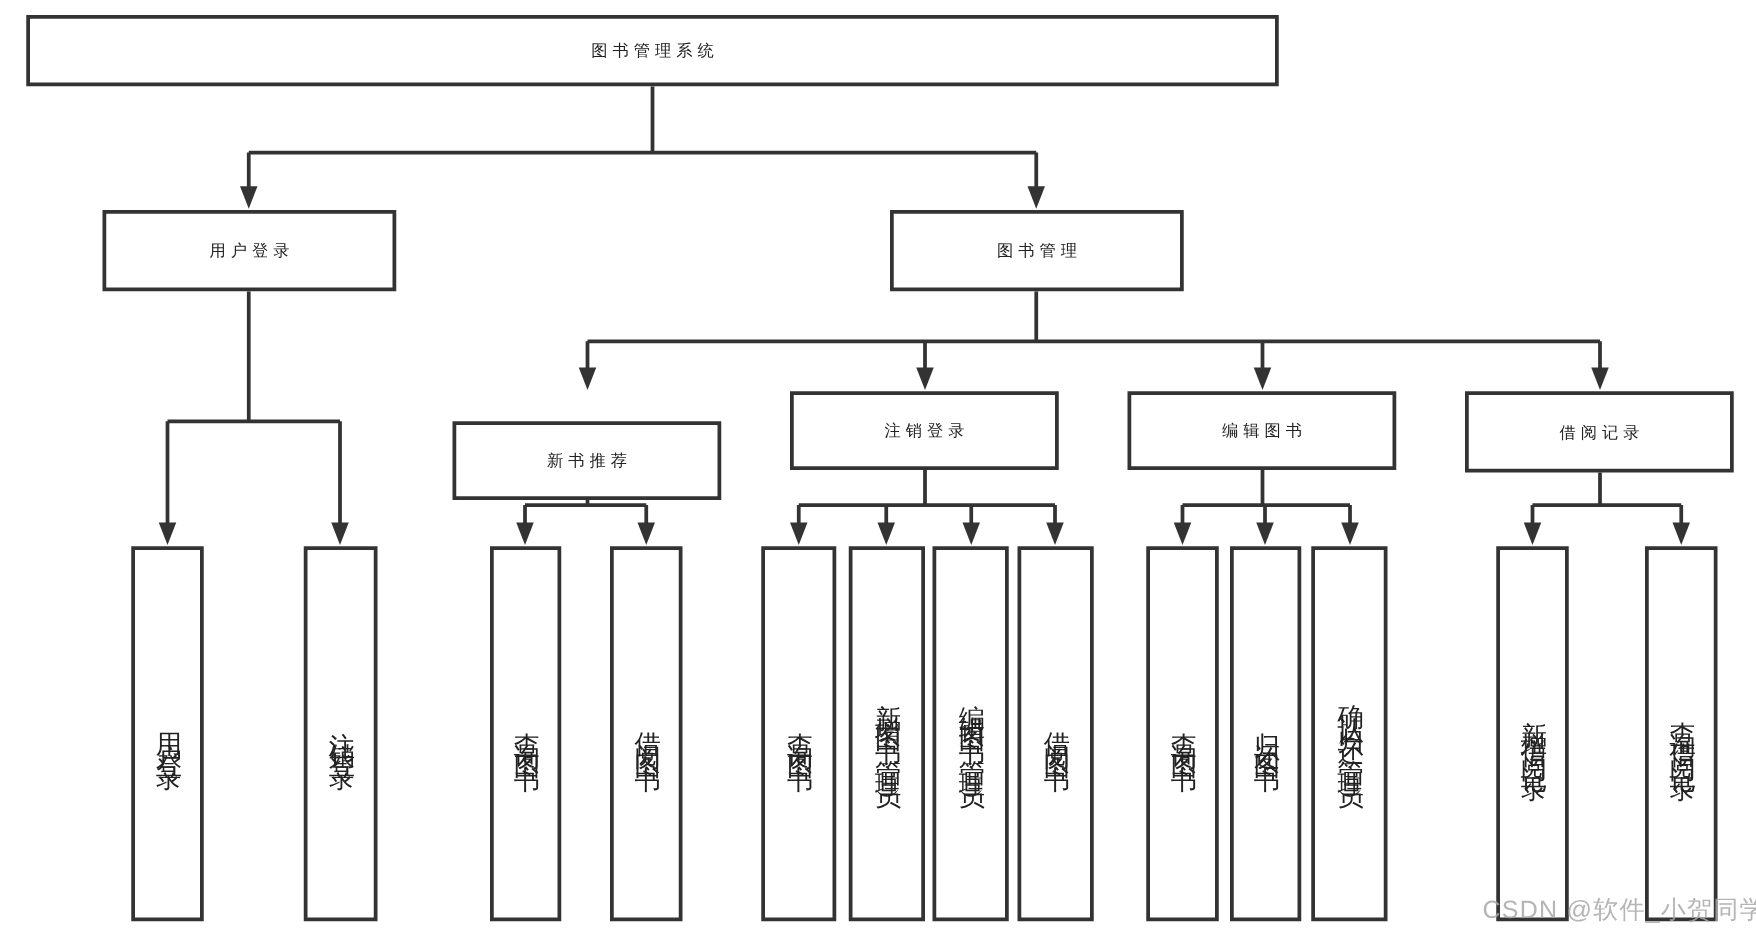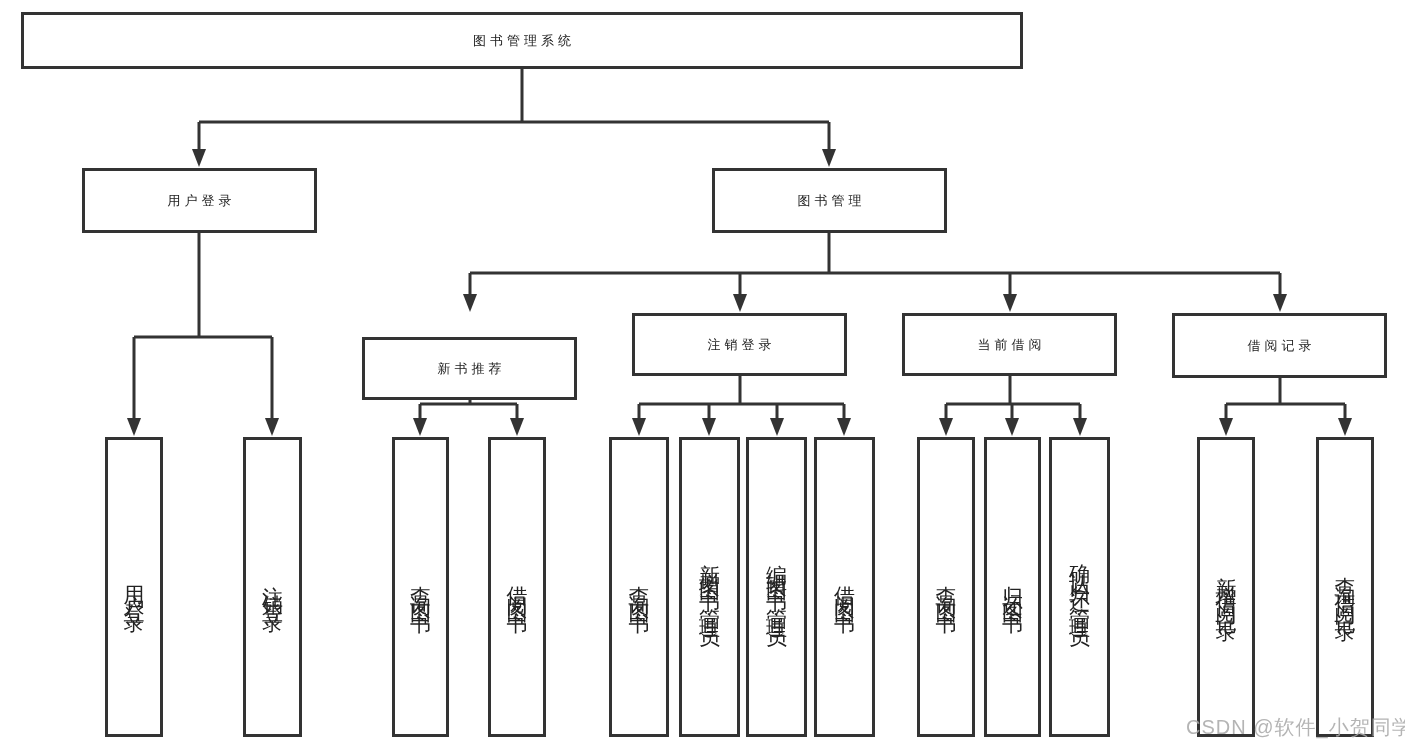--- a/index.html
+++ b/index.html
@@ -136,21 +136,21 @@
     <span>图书管理</span>
   </div>
 
   <div class="box hbox n-new-book-rec">
     <span>新书推荐</span>
   </div>
   <div class="box hbox n-book-borrow">
     <span>注销登录</span>
   </div>
   <div class="box hbox n-current-borrow">
-    <span>当前借阅</span>
+    <span>编辑图书</span>
   </div>
   <div class="box hbox n-borrow-record">
     <span>借阅记录</span>
   </div>
 
   <div class="box vbox leaf n-ul-user-login">
     <span>用户登录</span>
   </div>
   <div class="box vbox leaf n-ul-logout">
     <span>注销登录</span>

